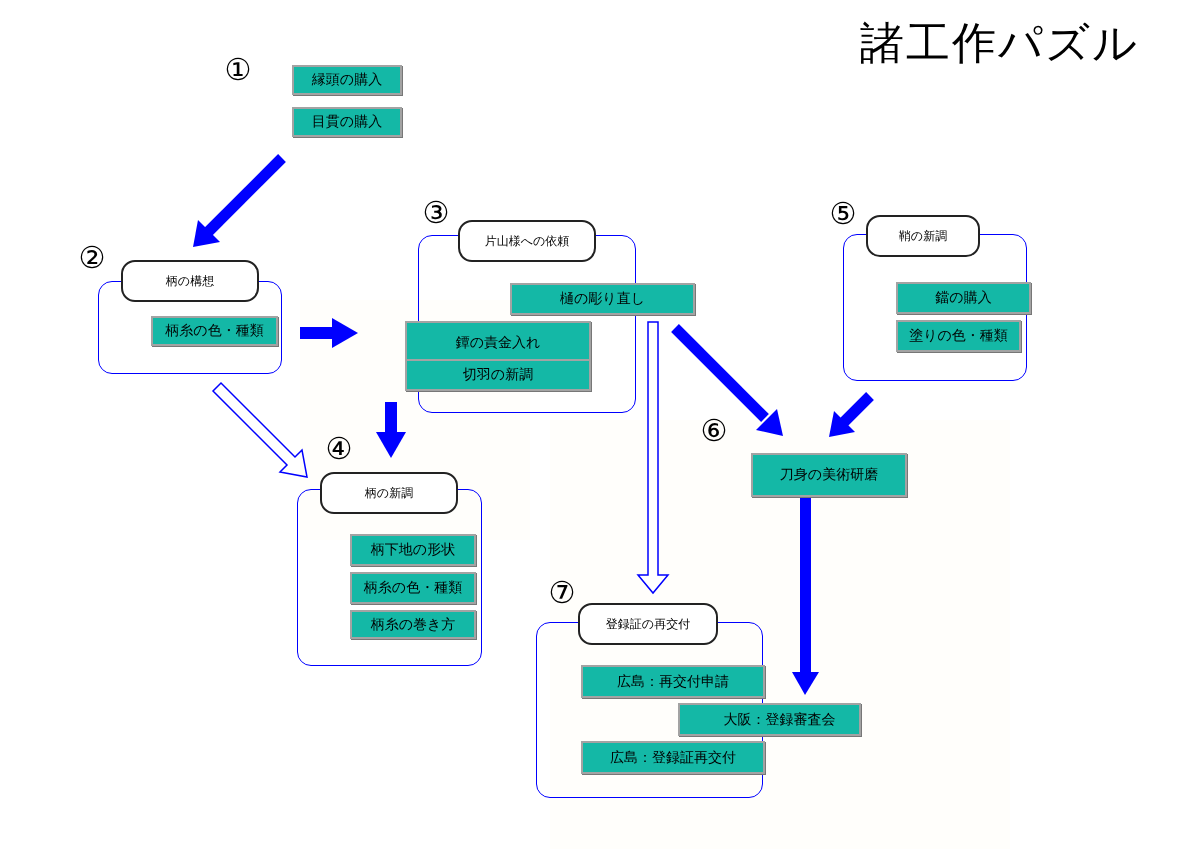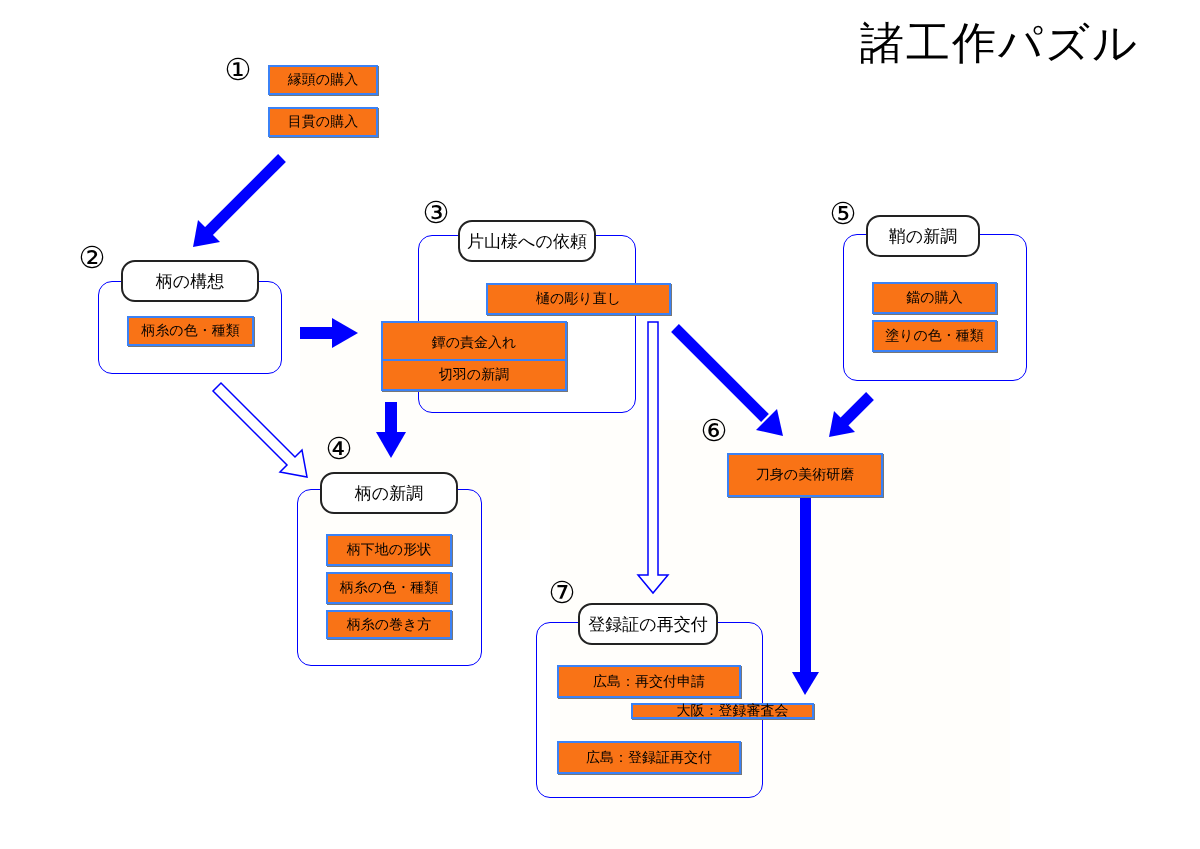--- a/index.html
+++ b/index.html
@@ -18,28 +18,29 @@
   .num {
     position: absolute; font-size: 30px; line-height: 36px;
     width: 36px; height: 36px; text-align: center;
   }
   .group {
     position: absolute; border: 1.5px solid #0000ff; border-radius: 14px;
     box-sizing: border-box; background: transparent;
   }
   .head {
     position: absolute; border: 2px solid #222; border-radius: 14px;
-    background: #fff; box-sizing: border-box; font-size: 17px;
+    background: #fff; box-sizing: border-box; font-size: 12px;
     display: flex; align-items: center; justify-content: center; white-space: nowrap;
   }
   .box {
-    position: absolute; border: 2px solid #3b82f6; background: #f97316;
+    position: absolute; border: 2px solid #a3a3a3; background: #14b8a6;
     box-sizing: border-box; font-size: 14px;
     display: flex; align-items: center; justify-content: center; white-space: nowrap;
     box-shadow: 1px 1px 0 #777;
+    margin-left: 24px;
   }
   svg.arrows { position: absolute; left: 0; top: 0; }
 </style>
 </head>
 <body>
 
 <div class="tint" style="left:300px;top:300px;width:230px;height:240px;"></div>
 <div class="tint" style="left:550px;top:420px;width:460px;height:429px;"></div>
 
 <div class="title">諸工作パズル</div>
@@ -104,24 +105,24 @@
 <div class="num" style="left:321px;top:431px;">④</div>
 <div class="group" style="left:297px;top:489px;width:185px;height:177px;"></div>
 <div class="head" style="left:320px;top:472px;width:138px;height:42px;">柄の新調</div>
 <div class="box" style="left:326px;top:534px;width:126px;height:32px;">柄下地の形状</div>
 <div class="box" style="left:326px;top:572px;width:126px;height:32px;">柄糸の色・種類</div>
 <div class="box" style="left:326px;top:610px;width:126px;height:29px;">柄糸の巻き方</div>
 
 <div class="num" style="left:825px;top:196px;">⑤</div>
 <div class="group" style="left:843px;top:234px;width:184px;height:147px;"></div>
 <div class="head" style="left:866px;top:215px;width:114px;height:42px;">鞘の新調</div>
-<div class="box" style="left:872px;top:282px;width:125px;height:32px;">鐺の購入</div>
+<div class="box" style="left:872px;top:282px;width:135px;height:32px;">鐺の購入</div>
 <div class="box" style="left:872px;top:320px;width:125px;height:32px;">塗りの色・種類</div>
 
 <div class="num" style="left:696px;top:413px;">⑥</div>
 <div class="box" style="left:727px;top:453px;width:156px;height:44px;">刀身の美術研磨</div>
 
 <div class="num" style="left:544px;top:575px;">⑦</div>
 <div class="group" style="left:536px;top:622px;width:227px;height:176px;"></div>
 <div class="head" style="left:578px;top:603px;width:140px;height:42px;">登録証の再交付</div>
 <div class="box" style="left:557px;top:665px;width:184px;height:33px;">広島：再交付申請</div>
-<div class="box" style="left:631px;top:703px;width:183px;height:16px;padding-left:20px;">大阪：登録審査会</div>
+<div class="box" style="left:654px;top:703px;width:183px;height:33px;padding-left:20px;">大阪：登録審査会</div>
 <div class="box" style="left:557px;top:741px;width:184px;height:33px;">広島：登録証再交付</div>
 
 </body></html>

